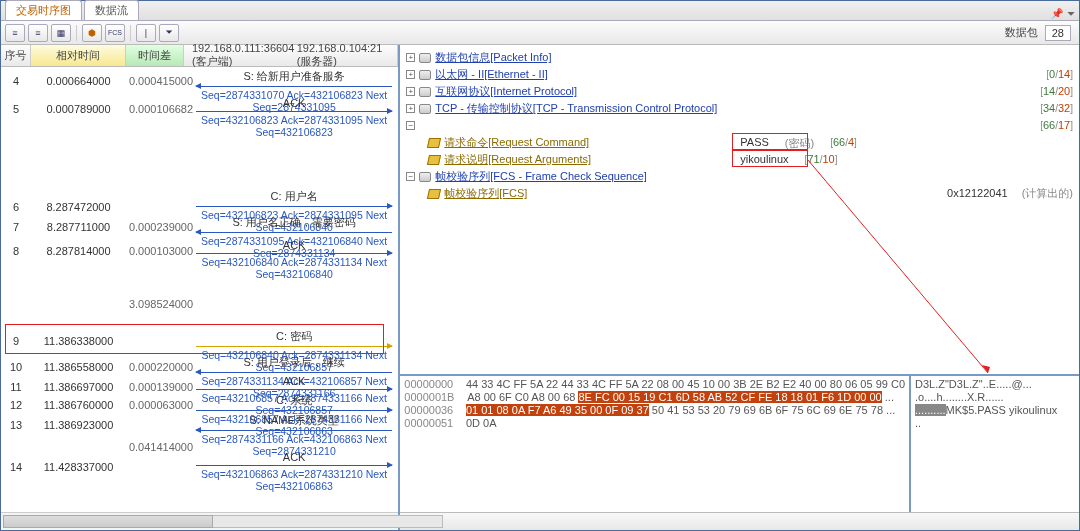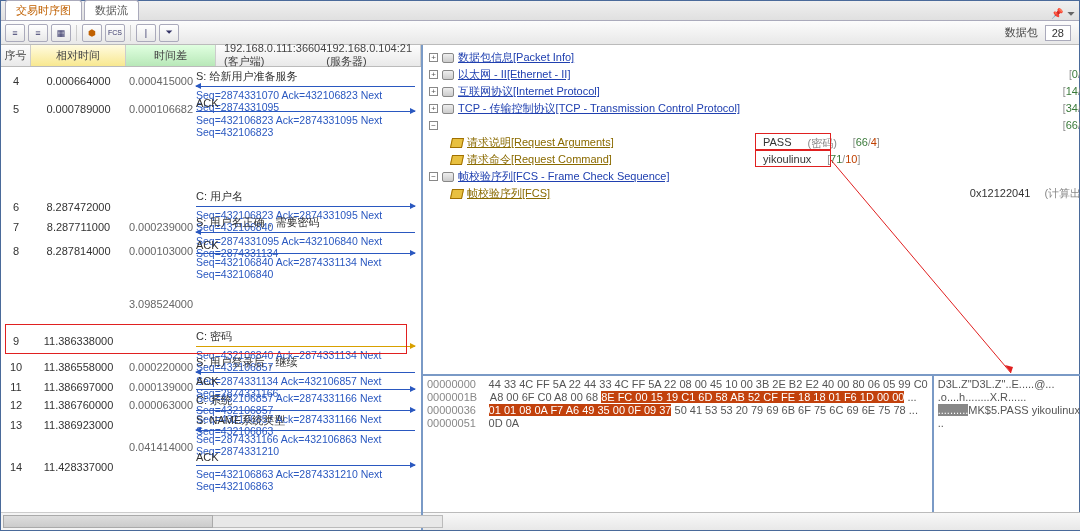--- a/index.html
+++ b/index.html
@@ -13,31 +13,31 @@
 .tbtn{width:20px;height:18px;border:1px solid #aab;border-radius:2px;background:linear-gradient(#fff,#e8e8e8);display:flex;align-items:center;justify-content:center;font-size:9px;color:#336}
 .tsep{width:1px;height:16px;background:#ccc;margin:0 2px}
 .tlabel{color:#444;margin-left:auto}
 .tval{border:1px solid #aab;background:#fff;padding:1px 6px;margin:0 4px;color:#333}
 .main{flex:1;display:flex;min-height:0}
 .leftpane{width:465px;border-right:2px solid #7a9ac6;display:flex;flex-direction:column;min-height:0}
 .lhead{display:flex;height:22px;background:linear-gradient(#fdfdfd,#e9e9e9);border-bottom:1px solid #bbb}
 .lh{border-right:1px solid #ccc;display:flex;align-items:center;justify-content:center;color:#444;font-size:11px}
 .lh.c0{width:30px}
 .lh.c1{width:95px;background:linear-gradient(#fffbe0,#f8e890)}
-.lh.c2{width:90px;background:linear-gradient(#e0ffe0,#b8e8b8)}
+.lh.c2{width:58px;background:linear-gradient(#e0ffe0,#b8e8b8)}
 .lh.c3{flex:1}
 .lbody{flex:1;overflow:hidden;position:relative}
 .lrows{position:absolute;inset:0}
 .lrow{display:flex;position:absolute;left:0;right:0}
 .lc{display:flex;align-items:flex-start;justify-content:center;padding-top:6px;color:#333}
 .lc.c0{width:30px}
 .lc.c1{width:95px}
 .lc.c2{width:70px}
 .seqarea{position:absolute;left:195px;right:6px;top:0;bottom:0}
-.seq{position:absolute;left:0;right:0;text-align:left}
+.seq{position:absolute;left:0;right:0;text-align:center}
 .seq .lbl{color:#333;font-size:11px}
 .seq .dat{color:#2a58c0;font-size:10.5px}
 .seq .arrow{position:relative;height:1px;background:#2a58c0;margin:2px 0}
 .seq .arrow.r::after{content:"";position:absolute;right:-1px;top:-3px;border-left:6px solid #2a58c0;border-top:3.5px solid transparent;border-bottom:3.5px solid transparent}
 .seq .arrow.l::before{content:"";position:absolute;left:-1px;top:-3px;border-right:6px solid #2a58c0;border-top:3.5px solid transparent;border-bottom:3.5px solid transparent}
 .seq .arrow.y{background:#d8a000}
 .seq .arrow.y.r::after{border-left-color:#d8a000}
 .lfoot{height:18px;background:#f4f4f4;border-top:1px solid #ccc;position:relative}
 .lfoot .sb{position:absolute;left:2px;top:2px;height:13px;width:440px;border:1px solid #bbb;background:#e8e8e8}
 .lfoot .th{position:absolute;left:2px;top:2px;height:13px;width:210px;background:linear-gradient(#ddd,#ccc);border:1px solid #aaa}
@@ -256,25 +256,25 @@
               <span class="ticon db"></span>
               <span class="tlink">TCP - 传输控制协议[TCP - Transmission Control Protocol]</span>
               <span class="counts" style="margin-left:auto">[<span class="a">34</span>/<span class="b">32</span>]</span>
             </div>
      <div class="trow" style="--ind:0px">
               <span class="box">−</span>
               <span class="counts" style="margin-left:auto">[<span class="a">66</span>/<span class="b">17</span>]</span>
             </div>
      <div class="trow" style="--ind:22px">
               <span class="ticon tag"></span>
-              <span class="tlink gold">请求说明[Request Arguments]</span>
+              <span class="tlink gold">请求命令[Request Command]</span>
             </div>
      <div class="trow" style="--ind:22px">
               <span class="ticon tag"></span>
-              <span class="tlink gold">请求命令[Request Command]</span>
+              <span class="tlink gold">请求说明[Request Arguments]</span>
             </div>
      <div class="trow" style="--ind:0px">
               <span class="box">−</span>
               <span class="ticon db"></span>
               <span class="tlink">帧校验序列[FCS - Frame Check Sequence]</span>
             </div>
      <div class="trow" style="--ind:22px">
               <span class="ticon tag"></span>
               <span class="tlink gold">帧校验序列[FCS]</span>
               <span style="margin-left:auto;color:#333">0x12122041</span>

